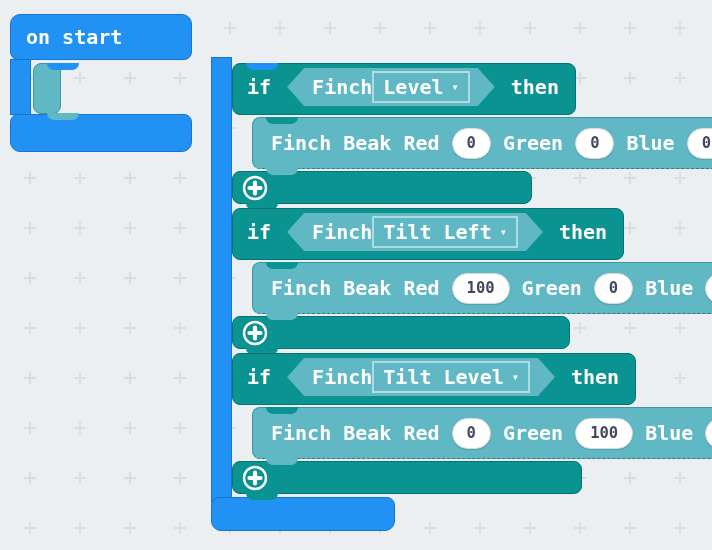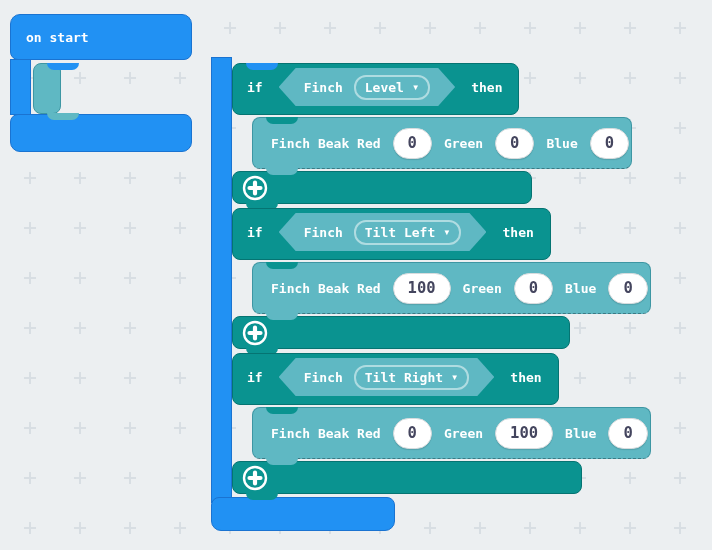--- a/index.html
+++ b/index.html
@@ -6,21 +6,21 @@
   html,body { width:712px; height:550px; }
   body { font-family: "DejaVu Sans Mono", monospace; }
 
   .workspace {
     position: relative; width: 712px; height: 550px;
     background: #ECEFF1; overflow: hidden;
   }
   .grid { position: absolute; inset: 0; }
 
   .lbl {
-    color: #fff; font-weight: bold; font-size: 13px;
+    color: #fff; font-weight: bold; font-size: 20px;
     line-height: 1; white-space: nowrap;
   }
 
   .abs { position: absolute; }
 
   
   .blue  { background: #2191F3; border: 1px solid #1A73D1; }
   .bar.blue.head { border-radius: 10px 10px 8px 8px; display: flex; align-items: center; padding-left: 15px; }
   .bar.blue.foot { border-radius: 8px 8px 10px 10px; }
   .spine.blue { width: 21px; }
@@ -52,25 +52,25 @@
   .notch-top { top: -1px; }
   .tab-bottom { bottom: -7px; }
   .c-blue  { background: #2191F3; }
   .c-dark  { background: #0A9390; }
   .c-light { background: #5FB8C3; }
 
   
   .hex {
     background: #5FB8C3; height: 38px;
     clip-path: polygon(17px 0, calc(100% - 17px) 0, 100% 50%, calc(100% - 17px) 100%, 17px 100%, 0 50%);
-    display: flex; align-items: center; gap: 11px; padding: 0 25px;
+    display: flex; align-items: center; padding: 0 25px;
     filter: drop-shadow(0 0 1px rgba(0,40,40,.45));
   }
   .dropdown {
-    border: 2px solid rgba(255,255,255,.5); border-radius: 12px;
+    border: 2px solid rgba(255,255,255,.5); border-radius: 0;
     padding: 4px 9px; display: flex; align-items: center; gap: 8px; cursor: pointer;
   }
   .caret { color: #fff; font-size: 12px; line-height: 1; }
 
   
   .pill {
     background: #fff; border: 1px solid #D8DCDE; border-radius: 16px;
     min-width: 38px; height: 31px; padding: 0 14px;
     display: flex; align-items: center; justify-content: center;
     color: #44455E; font-weight: bold; font-size: 15.5px;
@@ -177,21 +177,21 @@
         </svg>
       </div>
     </div>
 
     <div class="if-group" style="left:21px; top:346px; z-index:2;">
       <div class="if-header">
         <span class="lbl">if</span>
         <div class="hex">
           <span class="lbl">Finch</span>
           <div class="dropdown">
-            <span class="lbl">Tilt Right</span>
+            <span class="lbl">Tilt Level</span>
             <span class="caret">▾</span>
           </div>
         </div>
         <span class="lbl">then</span>
       </div>
 
       <div class="stmt beak">
         <i class="notch-top c-dark"></i>
         <i class="tab-bottom c-light"></i>
         <span class="lbl">Finch Beak Red</span>

